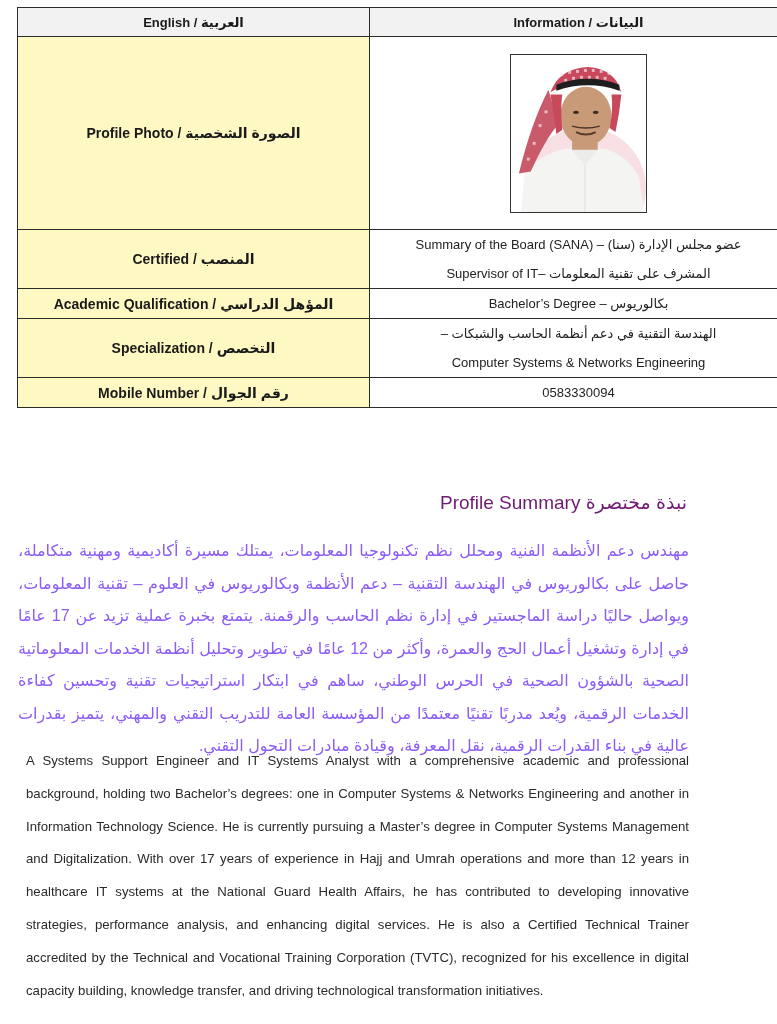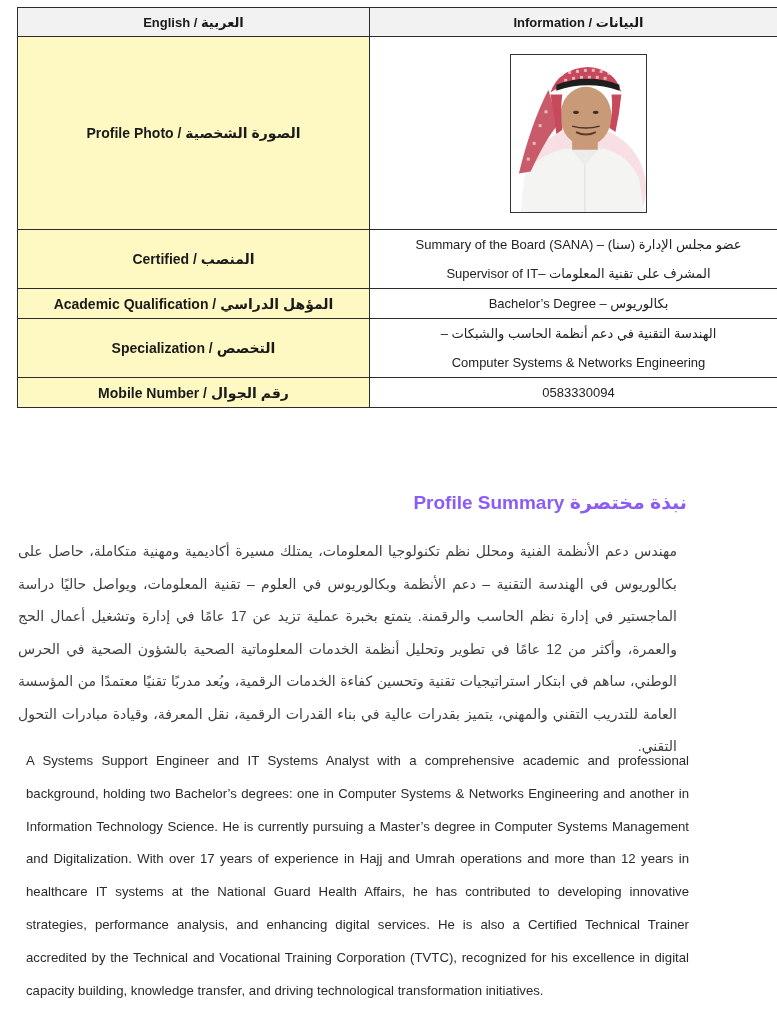--- a/index.html
+++ b/index.html
@@ -74,36 +74,36 @@
       vertical-align: middle;
     }
     .photo-frame svg { display: block; width: 100%; height: 100%; }
 
     
     .summary-title {
       position: absolute;
       right: 10px;
       top: 491px;
       font-size: 19px;
-      font-weight: bold;
-      color: #8b5cf6;
+      font-weight: normal;
+      color: #701a75;
       direction: rtl;
       white-space: nowrap;
     }
     .summary-ar {
       position: absolute;
       left: 4px;
-      right: 20px;
+      right: 8px;
       top: 535px;
       direction: rtl;
       text-align: justify;
       text-align-last: right;
-      font-size: 14px;
+      font-size: 16px;
       line-height: 32.5px;
-      color: #404040;
+      color: #8b5cf6;
     }
     .summary-en {
       position: absolute;
       left: 12px;
       right: 8px;
       top: 745px;
       text-align: justify;
       font-size: 13.2px;
       line-height: 32.8px;
       color: #2a2a2a;

